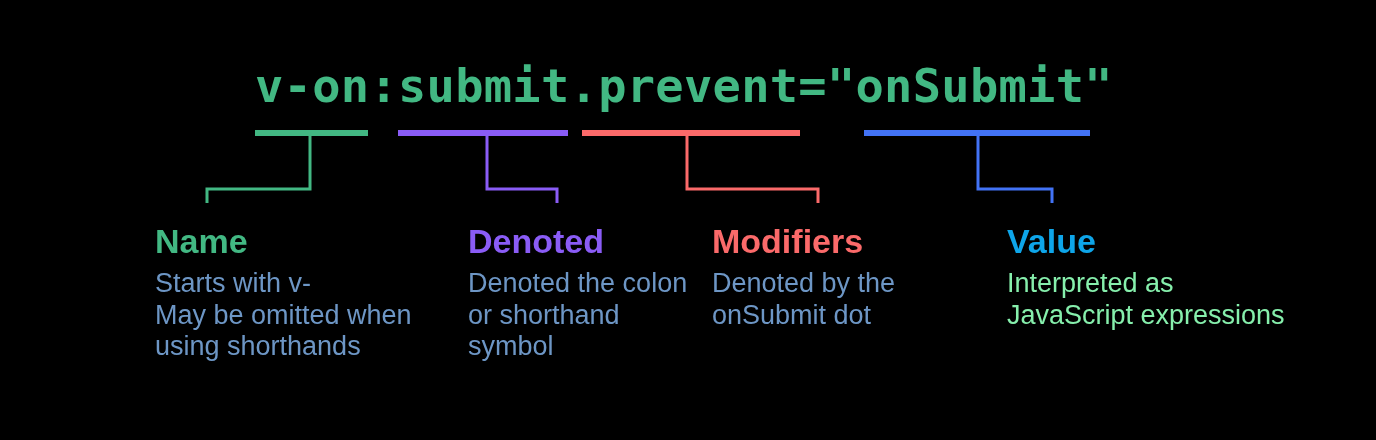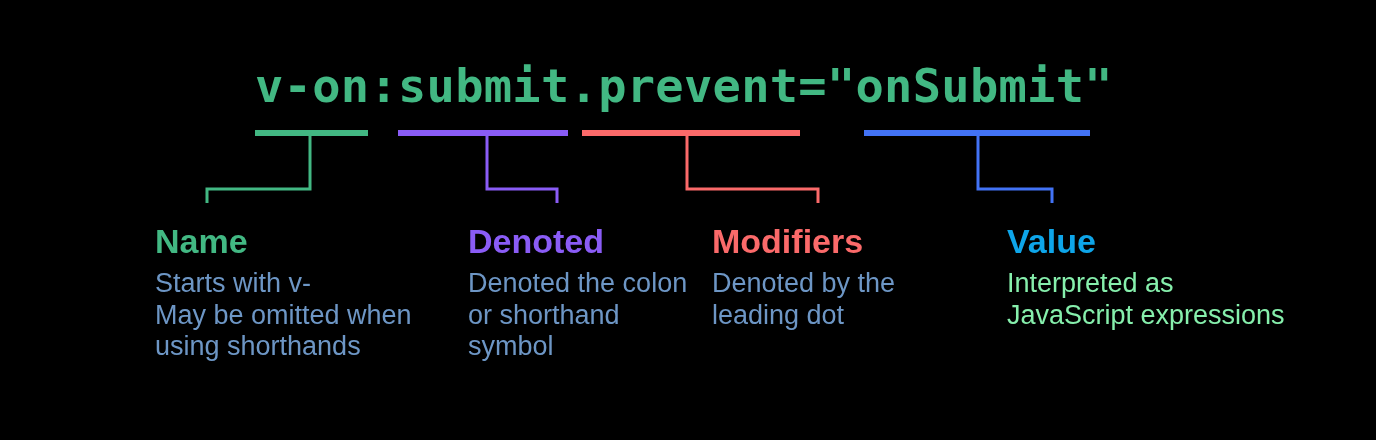--- a/index.html
+++ b/index.html
@@ -97,21 +97,21 @@
   <div class="col c1">
     <div class="heading" style="color: rgb(138, 92, 246);">Denoted</div>
     <div class="desc" style="color: rgb(109, 150, 197);">Denoted the colon
 or shorthand
 symbol</div>
   </div>
 
   <div class="col c2">
     <div class="heading" style="color: rgb(251, 106, 106);">Modifiers</div>
     <div class="desc" style="color: rgb(109, 150, 197);">Denoted by the
-leading dot</div>
+onSubmit dot</div>
   </div>
 
   <div class="col c3">
     <div class="heading" style="color: #0ea5e9;">Value</div>
     <div class="desc" style="color: #86efac;">Interpreted as
 JavaScript expressions</div>
   </div>
 
 </div>
 

